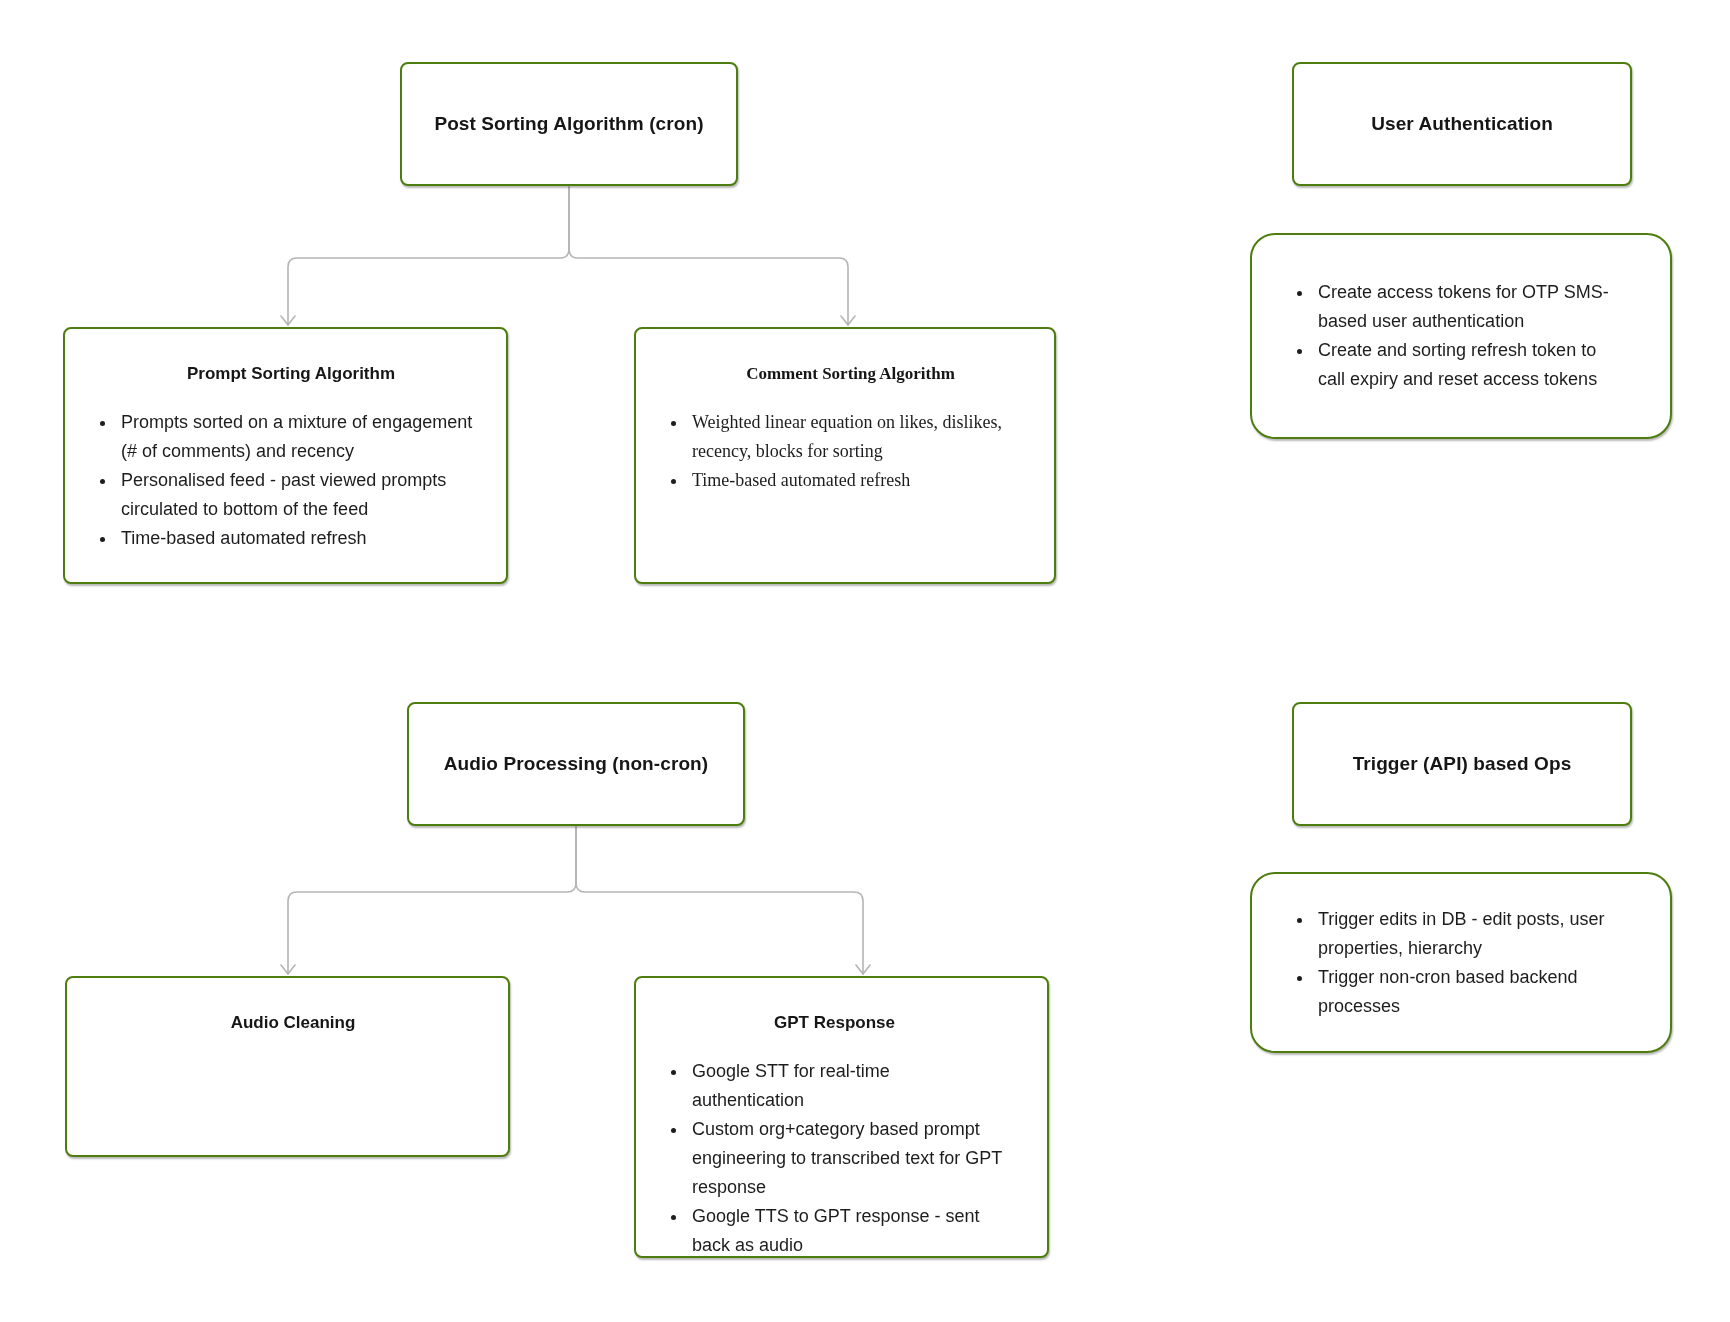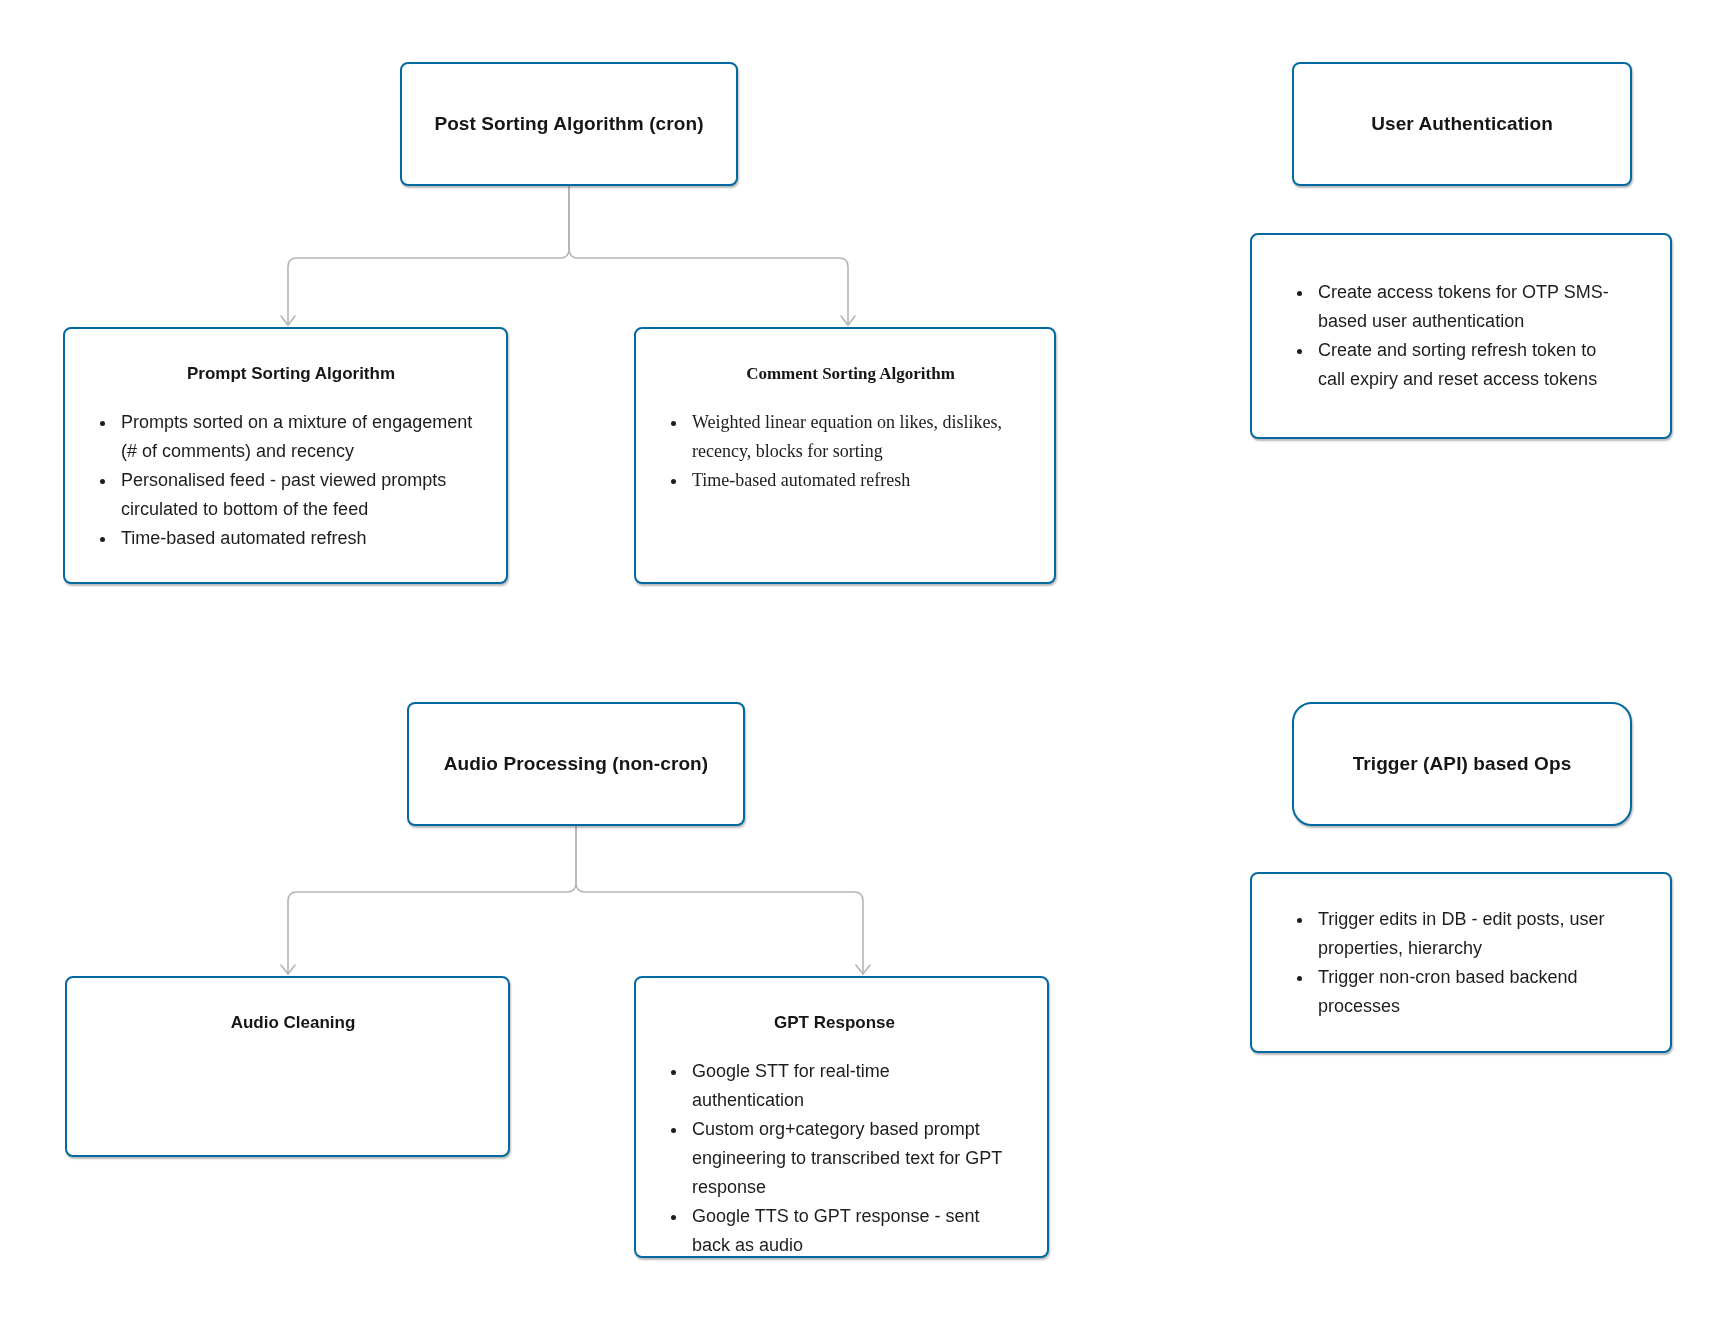--- a/index.html
+++ b/index.html
@@ -26,21 +26,21 @@
     fill: none;
     stroke: #b5b5b5;
     stroke-width: 1.6;
     stroke-linecap: round;
     stroke-linejoin: round;
   }
   .node {
     position: absolute;
     box-sizing: border-box;
     background: #ffffff;
-    border: 2px solid #0369a1;
+    border: 2px solid #4d7c0f;
     border-radius: 8px;
     box-shadow: 1px 2px 2px rgba(0,0,0,0.28);
   }
   
   .title-node {
     display: flex;
     align-items: center;
     justify-content: center;
   }
   .title-node h2 {
@@ -71,29 +71,30 @@
     line-height: 29px;
     color: #1d1d1f;
   }
   .node li { padding-left: 4px; }
   
   .list-node {
     display: flex;
     flex-direction: column;
     justify-content: center;
     padding: 10px 50px 10px 40px;
+    border-radius: 25px;
   }
   
   .n-post      { left: 400px;  top: 62px;  width: 338px; height: 124px; }
   .n-userauth  { left: 1292px; top: 62px;  width: 340px; height: 124px; }
   .n-prompt    { left: 63px;   top: 327px; width: 445px; height: 257px; }
   .n-comment   { left: 634px;  top: 327px; width: 422px; height: 257px; font-family: Liberation Serif, serif; }
   .n-authlist  { left: 1250px; top: 233px; width: 422px; height: 206px; }
   .n-audio     { left: 407px;  top: 702px; width: 338px; height: 124px; }
-  .n-trigger   { left: 1292px; top: 702px; width: 340px; height: 124px; border-radius: 20px; }
+  .n-trigger   { left: 1292px; top: 702px; width: 340px; height: 124px; }
   .n-triglist  { left: 1250px; top: 872px; width: 422px; height: 181px; }
   .n-cleaning  { left: 65px;   top: 976px; width: 445px; height: 181px; }
   .n-gpt       { left: 634px;  top: 976px; width: 415px; height: 282px;
                  padding-right: 44px; }
 </style>
 </head>
 <body>
 
 <div class="canvas">
 

